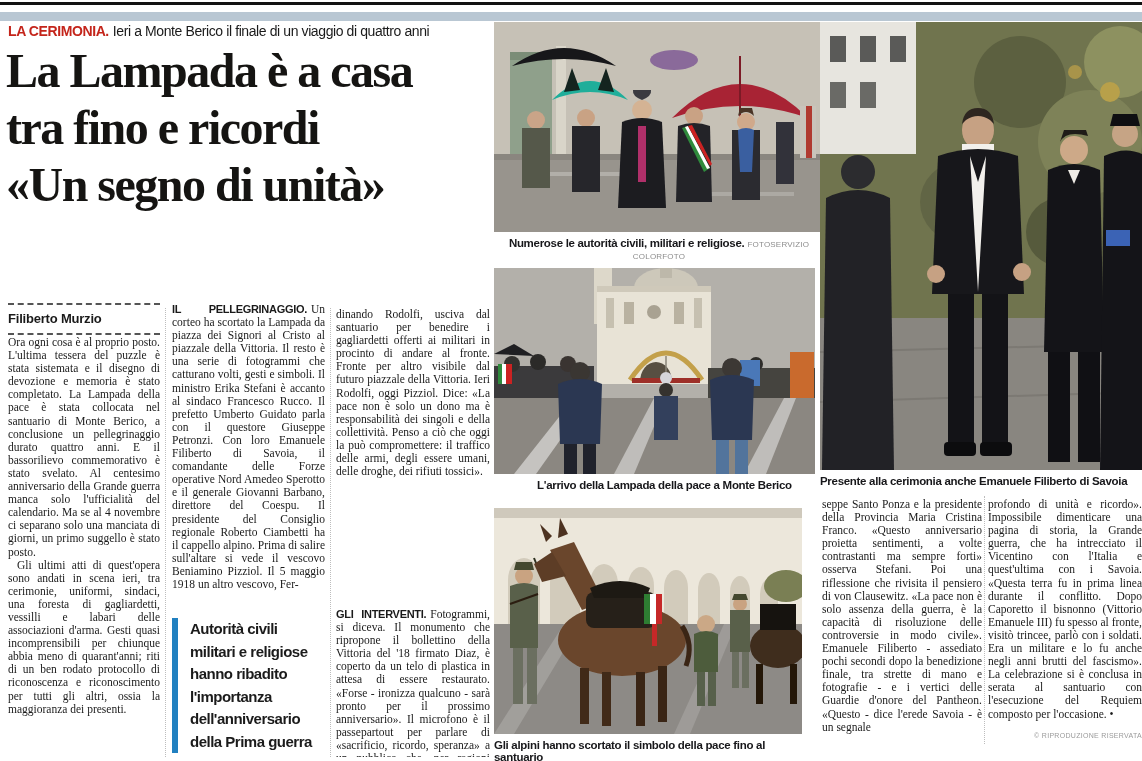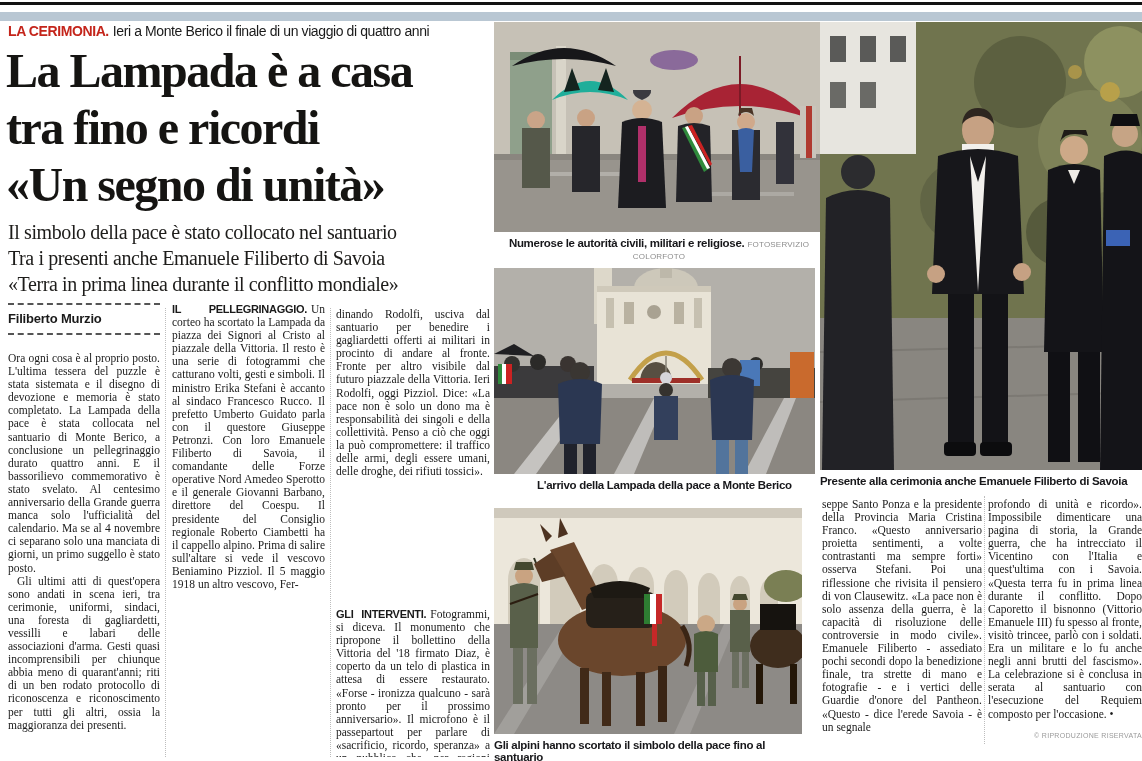--- a/index.html
+++ b/index.html
@@ -36,21 +36,21 @@
     font-size:13px;font-weight:bold;letter-spacing:-0.2px;
   }
 
   .bodycol{position:absolute;font-size:11.5px;line-height:13.1px;text-align:justify;}
   .bodycol p{margin:0;}
   .graf-indent{text-indent:9px;}
   .leadin{
     font-family:"Liberation Sans","DejaVu Sans",sans-serif;
     font-weight:bold;font-size:11px;letter-spacing:-0.3px;margin-right:4px;
   }
-  #col1{left:8px;top:352px;width:152px;height:405px;overflow:hidden;}
+  #col1{left:8px;top:336px;width:152px;height:405px;overflow:hidden;}
   #col2{left:172px;top:303px;width:153px;height:300px;overflow:hidden;}
   #col3{left:336px;top:308px;width:154px;height:449px;overflow:hidden;}
   #col3 .p2{position:absolute;left:0;top:300px;width:154px;}
   #col4{left:822px;top:498px;width:160px;height:259px;overflow:hidden;}
   #col5{left:988px;top:498px;width:154px;height:263px;overflow:hidden;}
 
   .colrule{position:absolute;width:0;border-left:1px dotted #bdbdbd;}
   #rule1{left:165px;top:308px;height:449px;}
   #rule2{left:330px;top:308px;height:449px;}
   #rule3{left:984px;top:496px;height:248px;}
@@ -99,43 +99,46 @@
   <div class="topbar"></div>
 
   <div class="kicker">
     <span class="lbl">LA CERIMONIA.</span><span>Ieri a Monte Berico il finale di un viaggio di quattro anni</span>
   </div>
 
   <h1 class="headline" style="margin:0;">La Lampada è a casa
 tra fino e ricordi
 «Un segno di unità»</h1>
 
-  <div class="deck">Il simbolo della pace è stato collocato nel santuario
-Tra i presenti anche Emanuele Filiberto di Savoia
-«Terra in prima linea durante il conflitto mondiale»</div>
 
   <div class="byline">Filiberto Murzio</div>
 
   <div class="colrule" id="rule1"></div>
   <div class="colrule" id="rule2"></div>
   <div class="colrule" id="rule3"></div>
 
   <div class="bodycol" id="col1">
     <p>Ora ogni cosa è al proprio posto. L'ultima tessera del puzzle è stata sistemata e il disegno di devozione e memoria è stato completato. La Lampada della pace è stata collocata nel santuario di Monte Berico, a conclusione un pellegrinaggio durato quattro anni. E il bassorilievo commemorativo è stato svelato. Al centesimo anniversario della Grande guerra manca solo l'ufficialità del calendario. Ma se al 4 novembre ci separano solo una manciata di giorni, un primo suggello è stato posto.</p>
     <p class="graf-indent">Gli ultimi atti di quest'opera sono andati in scena ieri, tra cerimonie, uniformi, sindaci, una foresta di gagliardetti, vessilli e labari delle associazioni d'arma. Gesti quasi incomprensibili per chiunque abbia meno di quarant'anni; riti di un ben rodato protocollo di riconoscenza e riconoscimento per tutti gli altri, ossia la maggioranza dei presenti.</p>
   </div>
 
   <div class="bodycol" id="col2">
     <p>
       <span class="leadin">IL PELLEGRINAGGIO.</span><span>Un corteo ha scortato la Lampada da piazza dei Signori al Cristo al piazzale della Vittoria. Il resto è una serie di fotogrammi che catturano volti, gesti e simboli. Il ministro Erika Stefani è accanto al sindaco Francesco Rucco. Il prefetto Umberto Guidato parla con il questore Giuseppe Petronzi. Con loro Emanuele Filiberto di Savoia, il comandante delle Forze operative Nord Amedeo Sperotto e il generale Giovanni Barbano, direttore del Coespu. Il presidente del Consiglio regionale Roberto Ciambetti ha il cappello alpino. Prima di salire sull'altare si vede il vescovo Beniamino Pizziol. Il 5 maggio 1918 un altro vescovo, Fer-</span>
     </p>
   </div>
 
   <div class="pullquote">
     <div class="bar"></div>
+    <div class="qtext">Autorità civili
+militari e religiose
+hanno ribadito
+l'importanza
+dell'anniversario
+della Prima guerra</div>
   </div>
 
   <div class="bodycol" id="col3">
     <p>dinando Rodolfi, usciva dal santuario per benedire i gagliardetti offerti ai militari in procinto di andare al fronte. Fronte per altro visibile dal futuro piazzale della Vittoria. Ieri Rodolfi, oggi Pizziol. Dice: «La pace non è solo un dono ma è responsabilità dei singoli e della collettività. Penso a ciò che oggi la può compromettere: il traffico delle armi, degli essere umani, delle droghe, dei rifiuti tossici».</p>
     <p class="p2">
       <span class="leadin">GLI INTERVENTI.</span><span>Fotogrammi, si diceva. Il monumento che ripropone il bollettino della Vittoria del '18 firmato Diaz, è coperto da un telo di plastica in attesa di essere restaurato. «Forse - ironizza qualcuno - sarà pronto per il prossimo anniversario». Il microfono è il passepartout per parlare di «sacrificio, ricordo, speranza» a un pubblico che, per ragioni anagrafiche, esperienze e carriere, questi argomenti li conosce. All'altare si alternano in molti. Tra questi il presidente del comitato della Lampada Giu-</span>
     </p>
   </div>
 
   <div class="photo" id="photo1">

